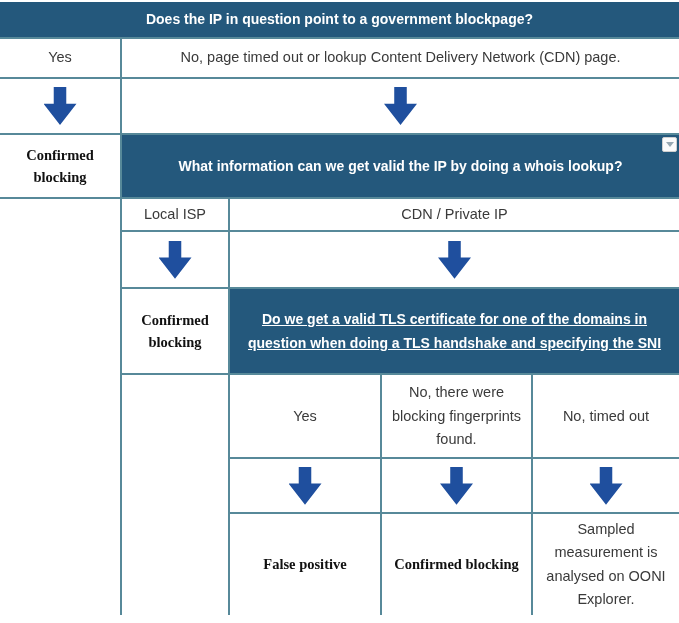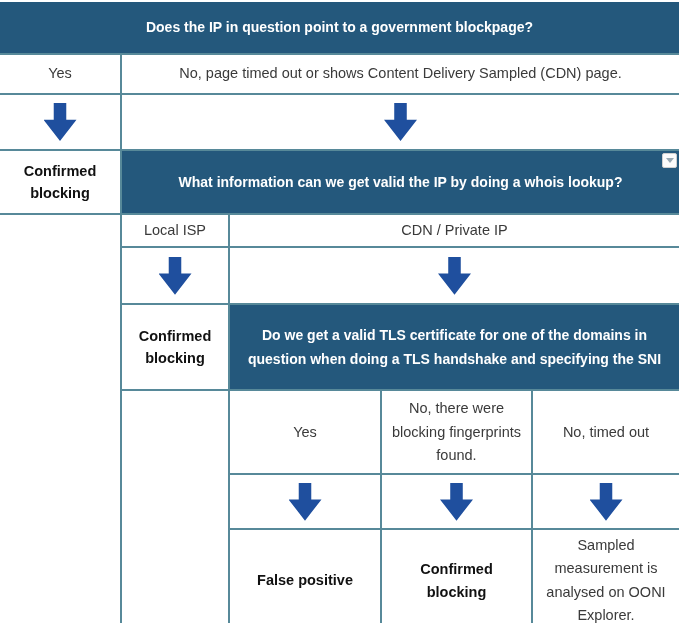--- a/index.html
+++ b/index.html
@@ -40,22 +40,23 @@
     color:#ffffff;
     font-weight:bold;
     font-size:14px;
     position:relative;
   }
   td.boldcell{
     font-weight:bold;
     color:var(--bold-text);
     font-size:14.5px;
     line-height:1.55;
+    font-family:Liberation Serif, serif;
   }
-  td.q3{padding:6px 9px;line-height:1.75;}
+  td.q3{padding:6px 9px;line-height:1.75;text-decoration:underline;}
   .arrow{
     width:33px;height:38px;
     margin:0 auto;
     background:var(--arrow);
     clip-path:polygon(31% 0,69% 0,69% 44%,100% 44%,50% 100%,0 44%,31% 44%);
   }
   .dd-btn{
     position:absolute;top:2px;right:2px;
     width:15px;height:15px;
     background:#fbfbfb;
@@ -77,27 +78,27 @@
 <table class="flow">
   <colgroup>
     <col style="width:121px">
       <col style="width:108px">
       <col style="width:152px">
     <col style="width:151px">
       <col style="width:147px">
   </colgroup>
 
   <tbody>
-      <tr class="first" style="height:52px">
+      <tr class="first" style="height:36px">
     <td colspan="5" class="blue">Does the IP in question point to a government blockpage?</td>
   </tr>
 
   <tr style="height:40px">
     <td>Yes</td>
-    <td colspan="4">No, page timed out or shows Content Delivery Sampled (CDN) page.</td>
+    <td colspan="4">No, page timed out or lookup Content Delivery Network (CDN) page.</td>
   </tr>
 
   <tr style="height:56px">
     <td>
       <div class="arrow"></div>
     </td>
     <td colspan="4">
       <div class="arrow"></div>
     </td>
   </tr>

